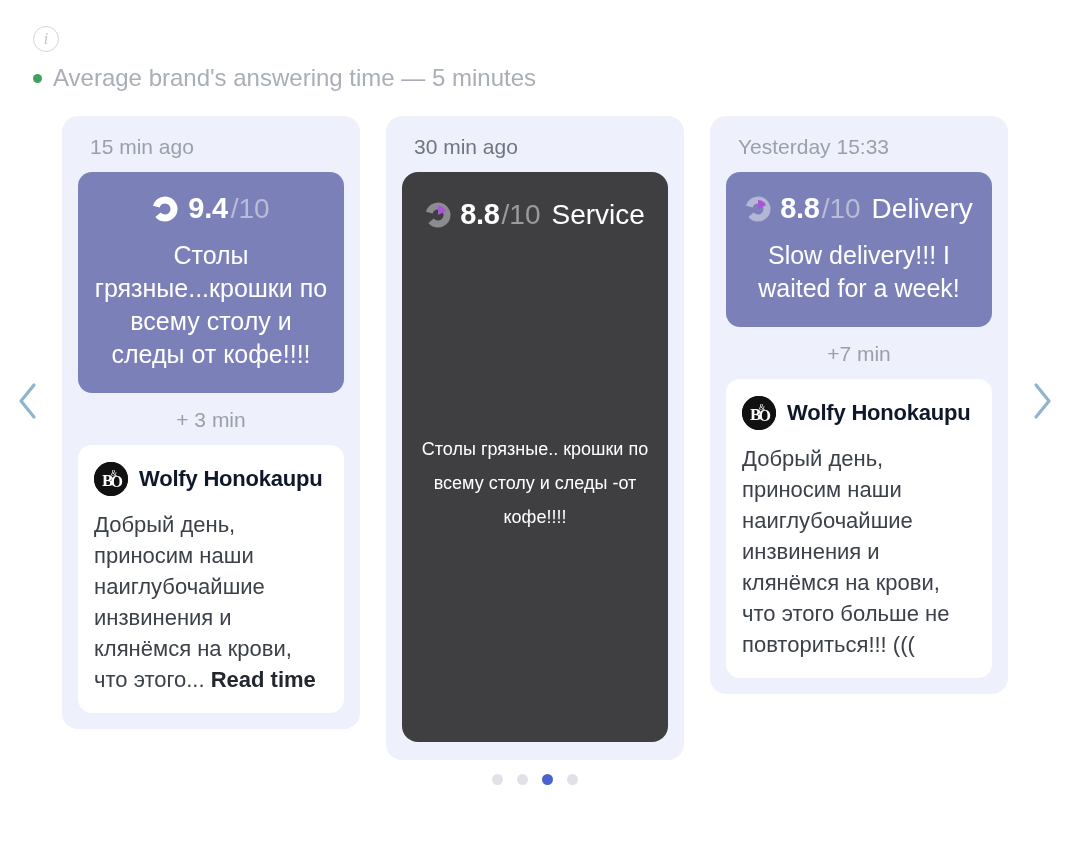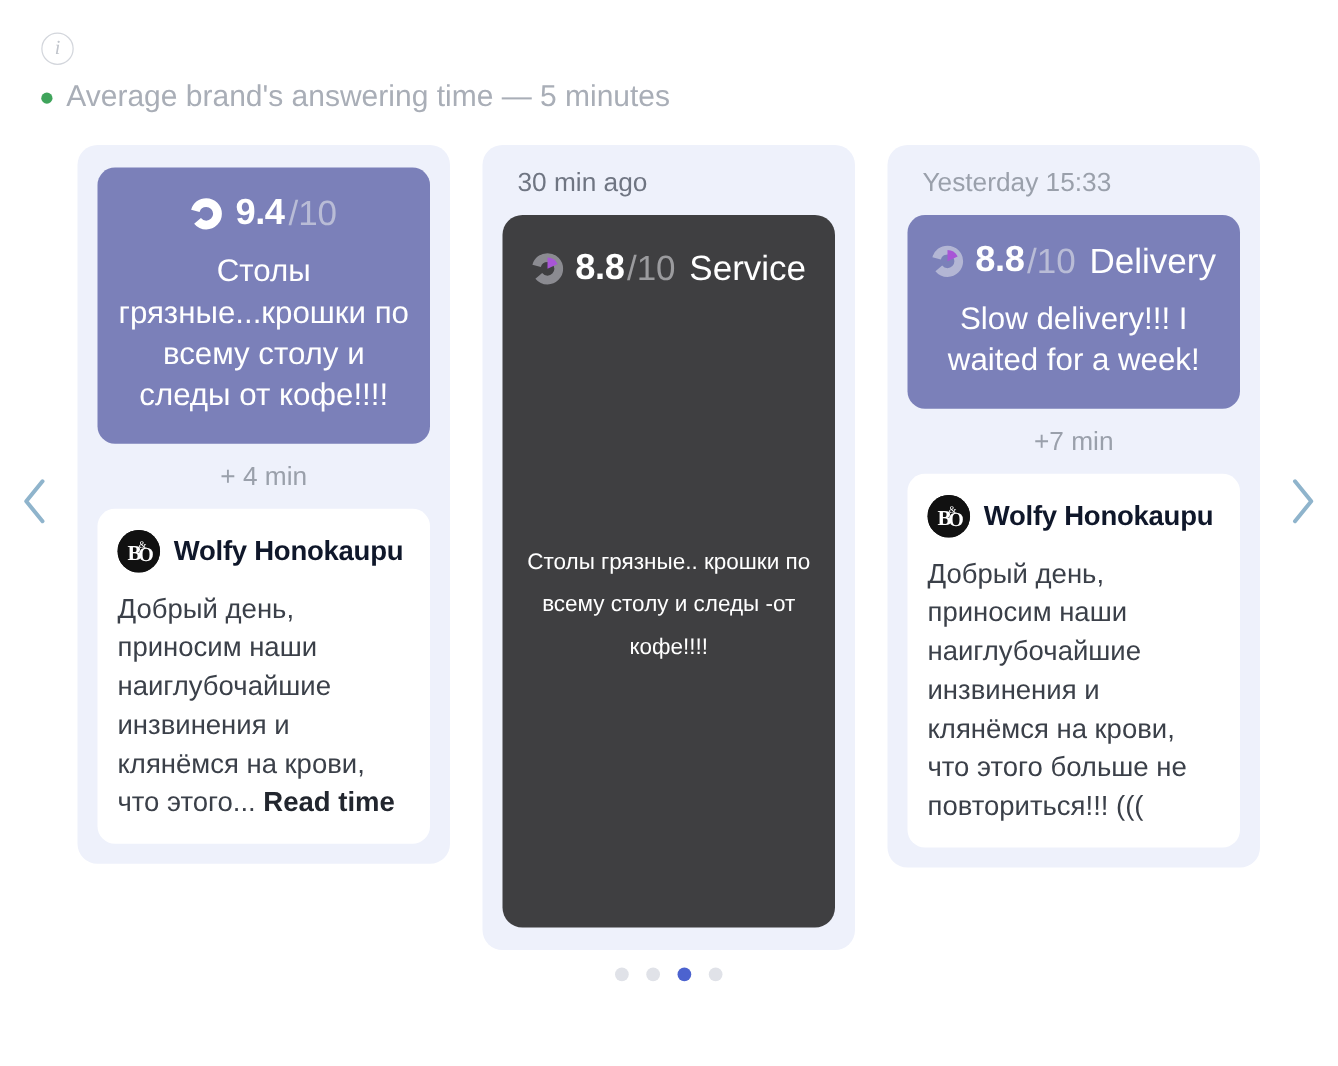--- a/index.html
+++ b/index.html
@@ -273,36 +273,37 @@
       <span>
         <svg width="24" height="40" viewBox="0 0 24 40" fill="none">
           <path d="M18 4 L5 20 L18 36" stroke="#8fb4cc" stroke-width="3.2" stroke-linecap="round" stroke-linejoin="round"></path>
         </svg>
       </span>
     </div>
 
     <div class="cards">
 
       <div class="card">
+        <div class="card-time">15 min ago</div>
 
         <div class="bubble purple">
           <div class="score-line">
             <span>
               <svg class="donut" width="26" height="26" viewBox="0 0 26 26">
                 <circle cx="13" cy="13" r="9" fill="none" stroke="#ffffff" stroke-width="7" stroke-dasharray="48 8.5" stroke-dashoffset="12" transform="rotate(-90 13 13)"></circle>
                 <circle cx="13" cy="13" r="3.4" fill="none" stroke="#ffffff" stroke-width="0"></circle>
               </svg>
             </span>
             <span class="score-val">9.4</span>
             <span class="score-max">/10</span>
           </div>
           <div class="review-text">Столы грязные...крошки по всему столу и следы от кофе!!!!</div>
         </div>
 
-        <div class="reply-delay">+ 4 min</div>
+        <div class="reply-delay">+ 3 min</div>
 
         <div class="reply">
           <div class="reply-head">
             <span class="avatar">
               <svg width="34" height="34" viewBox="0 0 34 34">
                 <circle cx="17" cy="17" r="17" fill="#111111"></circle>
                 <text x="8" y="24" font-family="Liberation Serif, serif" font-size="17" font-weight="700" fill="#ffffff">B</text>
                 <text x="16.5" y="25" font-family="Liberation Serif, serif" font-size="16" font-weight="700" fill="#ffffff">O</text>
                 <text x="17" y="14" font-family="Liberation Serif, serif" font-size="8" fill="#ffffff">&amp;</text>
               </svg>

